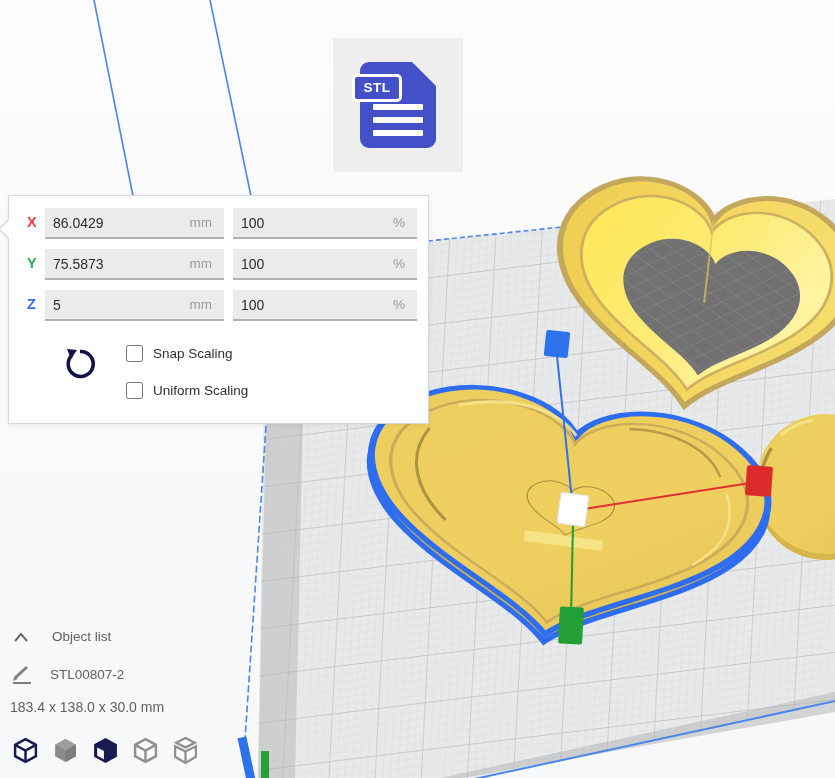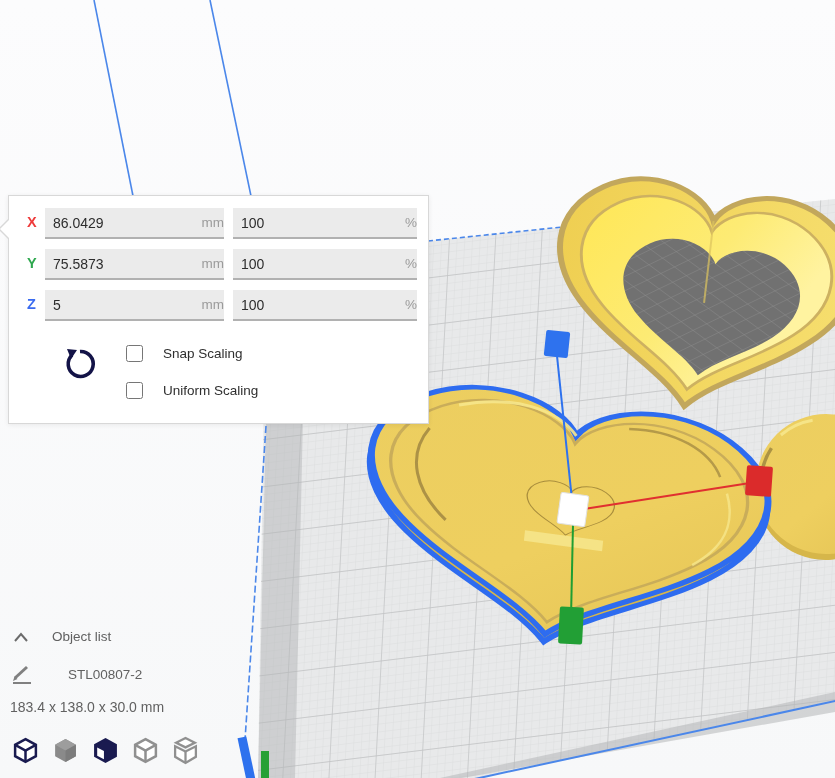--- a/index.html
+++ b/index.html
@@ -17,43 +17,43 @@
   .axis-row{position:absolute;left:0;height:31px;width:100%;}
   .axis-label{position:absolute;left:18px;top:0;width:16px;line-height:29px;
     font-size:14.5px;font-weight:bold;}
   .axis-x{color:#ee3a3a}.axis-y{color:#2fa84f}.axis-z{color:#3a6bf0}
   .field{position:absolute;top:0;height:29px;background:#ebebeb;
     border-bottom:2px solid #b1b1b1;display:flex;align-items:center;}
   .field.mm{left:36px;width:179px;}
   .field.pct{left:224px;width:184px;}
   .field input{flex:1;min-width:0;background:transparent;border:none;outline:none;
     font-family:"Liberation Sans","DejaVu Sans",sans-serif;font-size:14px;color:#2d2d2d;padding:0 0 0 8px;}
-  .unit{font-size:13.5px;color:#9b9b9b;padding-right:0;}
+  .unit{font-size:13.5px;color:#9b9b9b;padding-right:12px;}
   .reset-btn{position:absolute;left:52px;top:150px;width:38px;height:38px;border:none;
     background:transparent;cursor:pointer;padding:0;}
   .chk-row{position:absolute;left:117px;height:18px;display:flex;align-items:center;}
   .chk-row input{width:17px;height:17px;margin:0;accent-color:#3a6bf0;}
-  .chk-row .chk-label{margin-left:20px;font-size:13.5px;color:#2f2f2f;}
+  .chk-row .chk-label{margin-left:10px;font-size:13.5px;color:#2f2f2f;}
 
   
   .stl-tile{position:absolute;left:333px;top:38px;width:130px;height:134px;background:#eeeeee;z-index:20;}
   .stl-doc{position:absolute;left:27px;top:24px;width:76px;height:86px;background:#4450c8;border-radius:9px;}
   .stl-fold{position:absolute;right:-1px;top:-1px;width:0;height:0;
     border-top:26px solid #eeeeee;border-left:26px solid transparent;}
   .stl-badge{position:absolute;left:-8px;top:12px;width:44px;height:22px;background:#4450c8;
     border:3.5px solid #ffffff;border-radius:5px;color:#ffffff;font-weight:bold;font-size:13.5px;
     line-height:22px;text-align:center;letter-spacing:.5px;}
   .stl-line{position:absolute;left:13px;width:50px;height:5.5px;background:#ffffff;border-radius:1px;}
 
   
   .objlist{position:absolute;left:0;top:620px;width:260px;z-index:25;color:#616161;}
   .objlist .hdr{position:absolute;left:44px;top:9px;font-size:13.5px;margin-left:8px;}
   .objlist .chev{position:absolute;left:13px;top:12px;}
   .objlist .pencil{position:absolute;left:12px;top:45px;}
-  .objlist .item-name{position:absolute;left:50px;top:47px;font-size:13.5px;margin-left:18px;}
+  .objlist .item-name{position:absolute;left:50px;top:47px;font-size:13.5px;}
   .objlist .dims{position:absolute;left:10px;top:79px;font-size:14px;}
   .mesh-icons{position:absolute;left:12px;top:116px;display:flex;gap:13px;}
   .mesh-icons button{border:none;background:transparent;padding:0;width:27px;height:29px;cursor:pointer;}
 </style>
 </head>
 <body>
 
 <div id="stage">
 
   <svg id="scene" width="835" height="778" viewBox="0 0 835 778">
@@ -150,20 +150,29 @@
       <rect x="559" y="607" width="24" height="37" rx="2" fill="#229f35" transform="rotate(3 571 625)"></rect>
       <rect x="559" y="494" width="28" height="31" rx="2" fill="#ffffff" stroke="#e2e2e2" transform="rotate(8 573 509)"></rect>
     </g>
 
     <g>
       <rect x="242" y="737" width="9" height="44" fill="#2e72ee" transform="rotate(-12 246 759)"></rect>
       <rect x="261" y="751" width="8" height="28" fill="#27a036"></rect>
     </g>
   </svg>
 
+  <div class="stl-tile">
+    <div class="stl-doc">
+      <div class="stl-fold"></div>
+      <div class="stl-badge">STL</div>
+      <div class="stl-line" style="top:42px"></div>
+      <div class="stl-line" style="top:55px"></div>
+      <div class="stl-line" style="top:68px"></div>
+    </div>
+  </div>
 
   <div class="scale-panel">
     <div class="panel-notch"></div>
 
     <div class="axis-row" style="top:12px">
       <span class="axis-label axis-x">X</span>
       <div class="field mm">
         <input type="text" value="86.0429" style="">
         <span class="unit">mm</span>
       </div>

